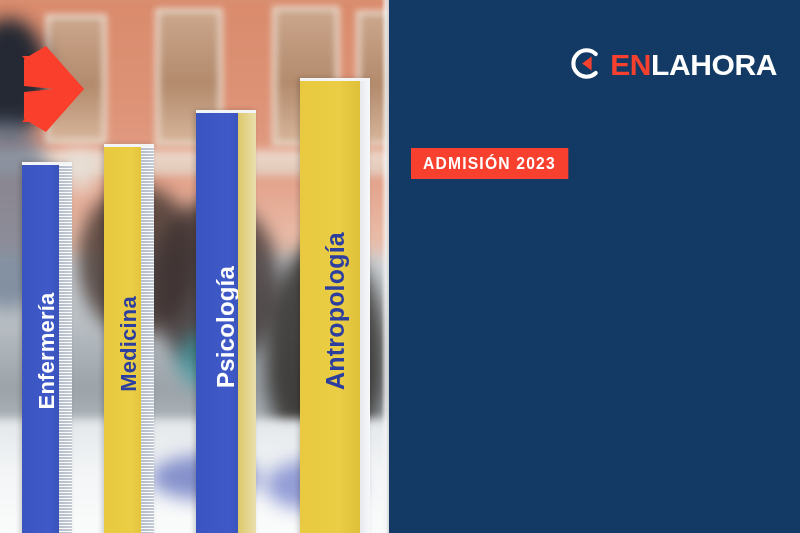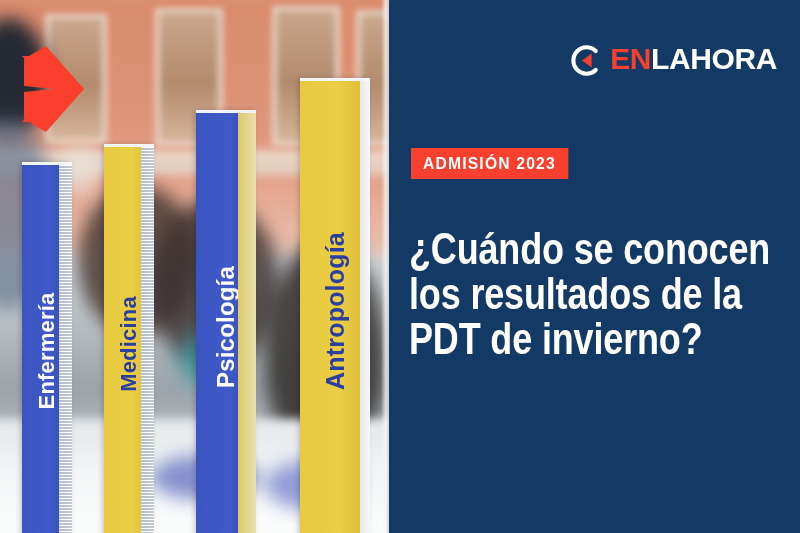--- a/index.html
+++ b/index.html
@@ -133,21 +133,21 @@
     width: 411px; height: 533px;
     background: #123A64;
   }
 
   
   .logo {
     position: absolute;
     right: 23px;
     top: 44px;
     display: flex;
-    align-items: flex-start;
+    align-items: flex-end;
     gap: 6px;
     height: 36px;
   }
   .logo-mark { width: 33px; height: 33px; flex: 0 0 auto; }
   .logo-word {
     font-family: "Liberation Sans", sans-serif;
     font-weight: 700;
     font-size: 30px;
     letter-spacing: -0.4px;
     line-height: 1;
@@ -264,20 +264,15 @@
         <svg viewBox="0 0 40 40" width="33" height="33" aria-hidden="true">
           <path d="M30,8.5 A16,16 0 1 0 30,31.5" fill="none" stroke="#ffffff" stroke-width="5" stroke-linecap="round"></path>
           <polygon points="25,11.5 25,28.5 13.5,20" fill="#F8402F"></polygon>
         </svg>
       </span>
       <span class="logo-word"><span class="logo-en">EN</span><span class="logo-lahora">LAHORA</span></span>
     </div>
 
     <div class="badge">ADMISIÓN 2023</div>
 
-    <h1 class="headline">
-      <span class="hl-line">¿Cuándo se conocen</span>
-      <span class="hl-line">los resultados de la</span>
-      <span class="hl-line">PDT de invierno?</span>
-    </h1>
 
   </div>
 </div>
 
 </body></html>

